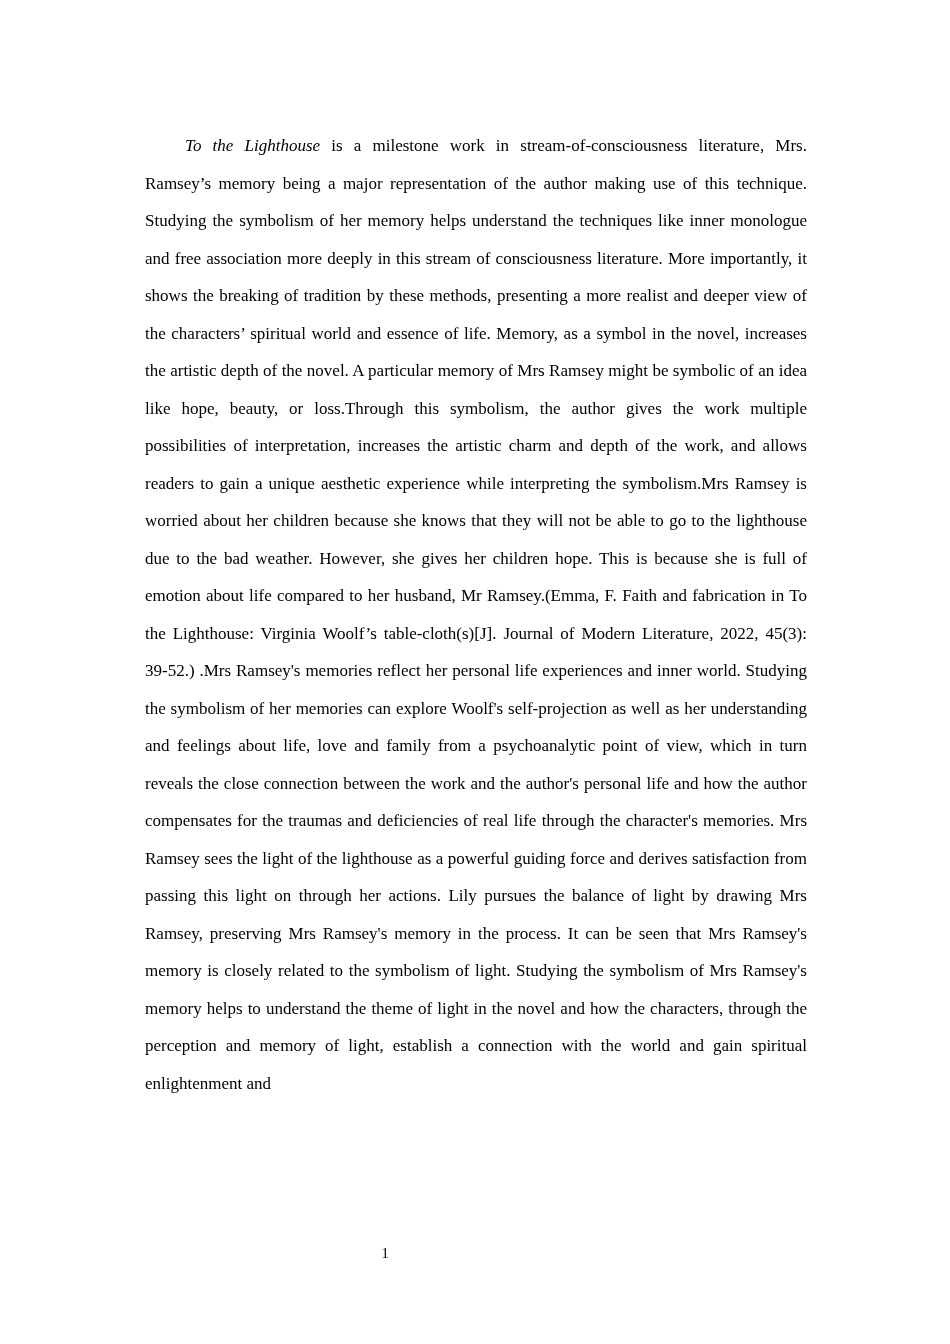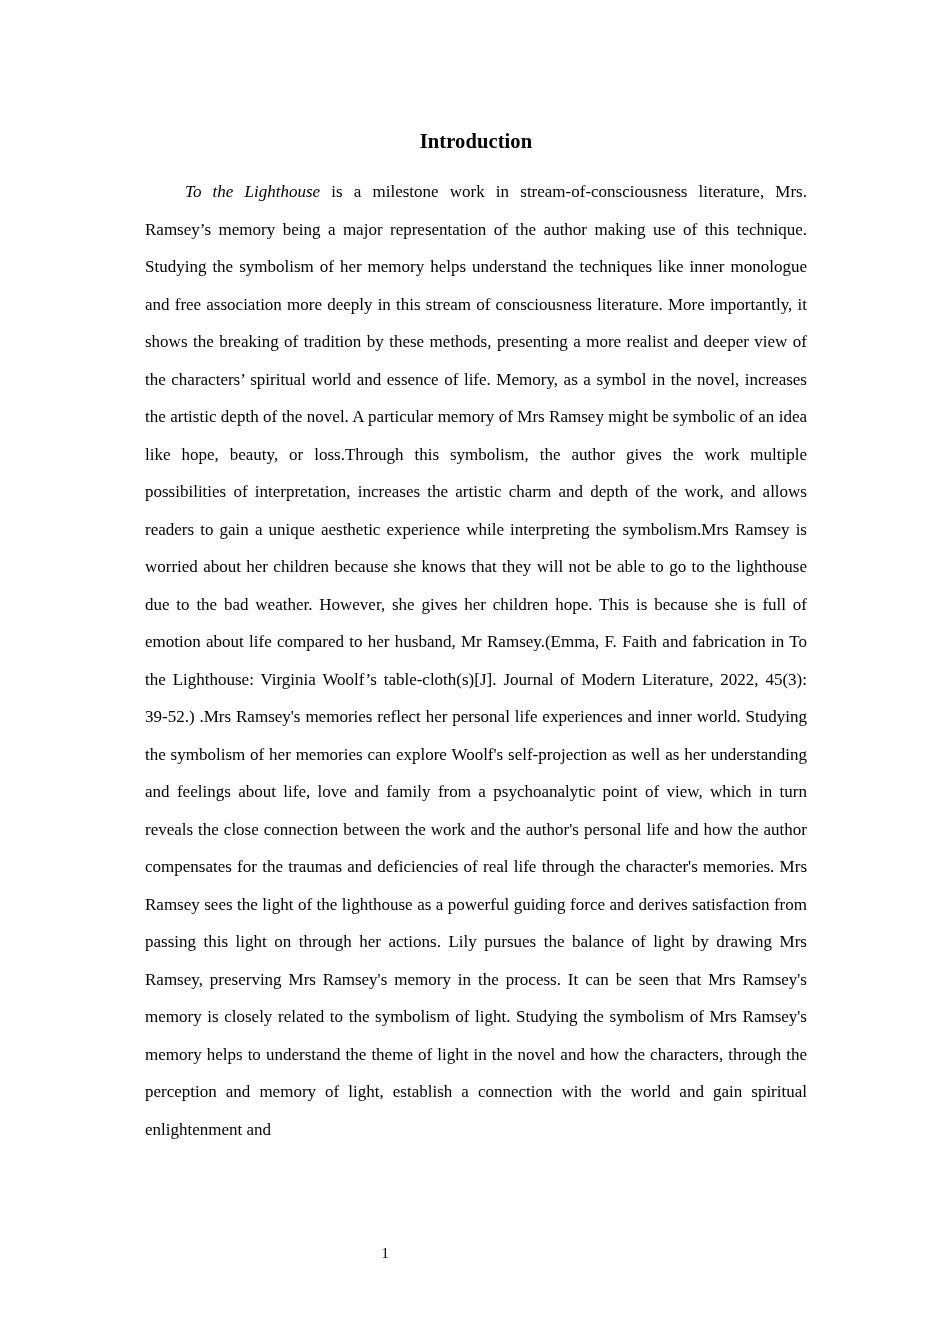--- a/index.html
+++ b/index.html
@@ -61,21 +61,20 @@
     line-height: 20px;
   }
 </style>
 </head>
 <body>
 
 <div class="page">
 
   <div class="content">
 
-    <h1 class="doc-title">Introduction</h1>
 
     <div class="body-block">
       <p class="para"><span class="title-italic">To the Lighthouse</span><span> is a milestone work in stream-of-consciousness literature, Mrs. Ramsey’s memory being a major representation of the author making use of this technique. Studying the symbolism of her memory helps understand the techniques like inner monologue and free association more deeply in this stream of consciousness literature. More importantly, it shows the breaking of tradition by these methods, presenting a more realist and deeper view of the characters’ spiritual world and essence of life. Memory, as a symbol in the novel, increases the artistic depth of the novel. A particular memory of Mrs Ramsey might be symbolic of an idea like hope, beauty, or loss.Through this symbolism, the author gives the work multiple possibilities of interpretation, increases the artistic charm and depth of the work, and allows readers to gain a unique aesthetic experience while interpreting the symbolism.Mrs Ramsey is worried about her children because she knows that they will not be able to go to the lighthouse due to the bad weather. However, she gives her children hope. This is because she is full of emotion about life compared to her husband, Mr Ramsey.(Emma, F. Faith and fabrication in To the Lighthouse: Virginia Woolf’s table-cloth(s)[J]. Journal of Modern Literature, 2022, 45(3): 39-52.) .Mrs Ramsey's memories reflect her personal life experiences and inner world. Studying the symbolism of her memories can explore Woolf's self-projection as well as her understanding and feelings about life, love and family from a psychoanalytic point of view, which in turn reveals the close connection between the work and the author's personal life and how the author compensates for the traumas and deficiencies of real life through the character's memories. Mrs Ramsey sees the light of the lighthouse as a powerful guiding force and derives satisfaction from passing this light on through her actions. Lily pursues the balance of light by drawing Mrs Ramsey, preserving Mrs Ramsey's memory in the process. It can be seen that Mrs Ramsey's memory is closely related to the symbolism of light. Studying the symbolism of Mrs Ramsey's memory helps to understand the theme of light in the novel and how the characters, through the perception and memory of light, establish a connection with the world and gain spiritual enlightenment and</span></p>
     </div>
 
   </div>
 
   <div class="page-number">1</div>
 
 </div>

